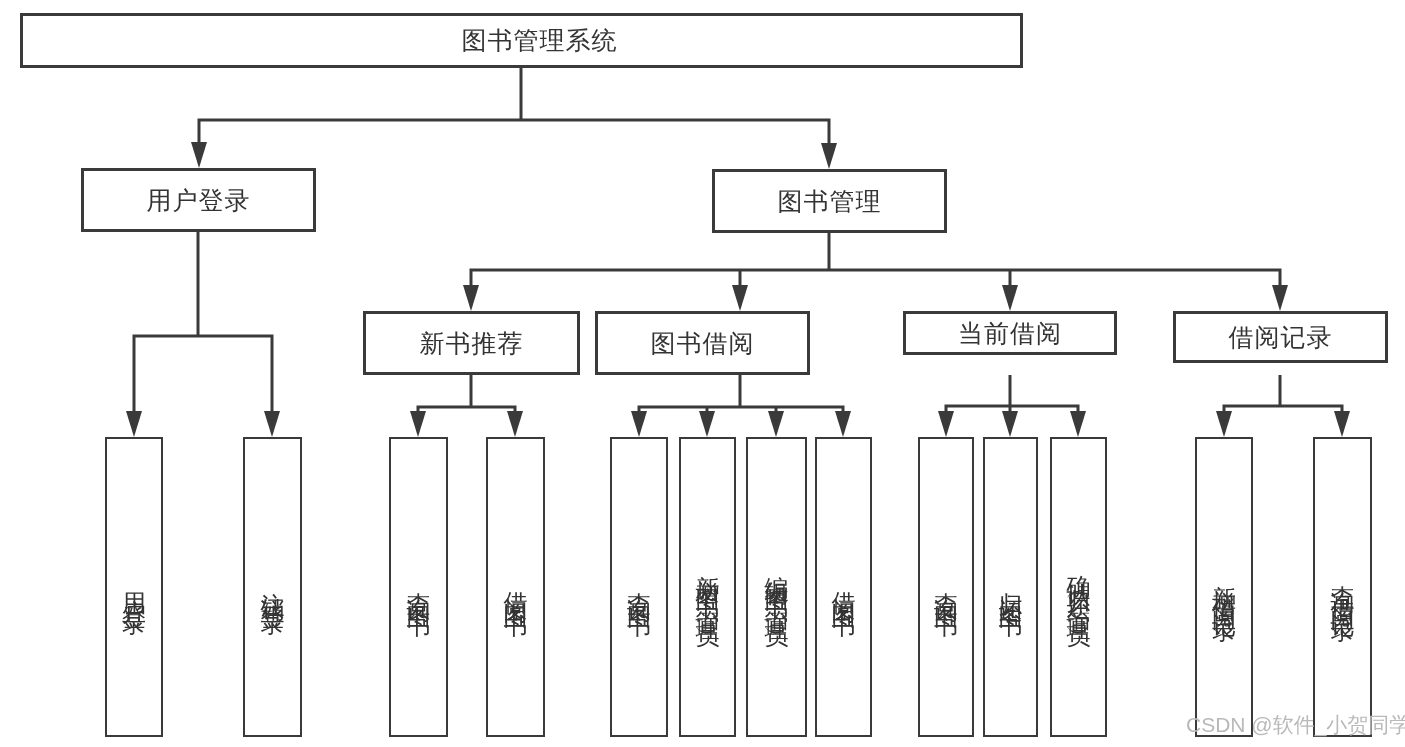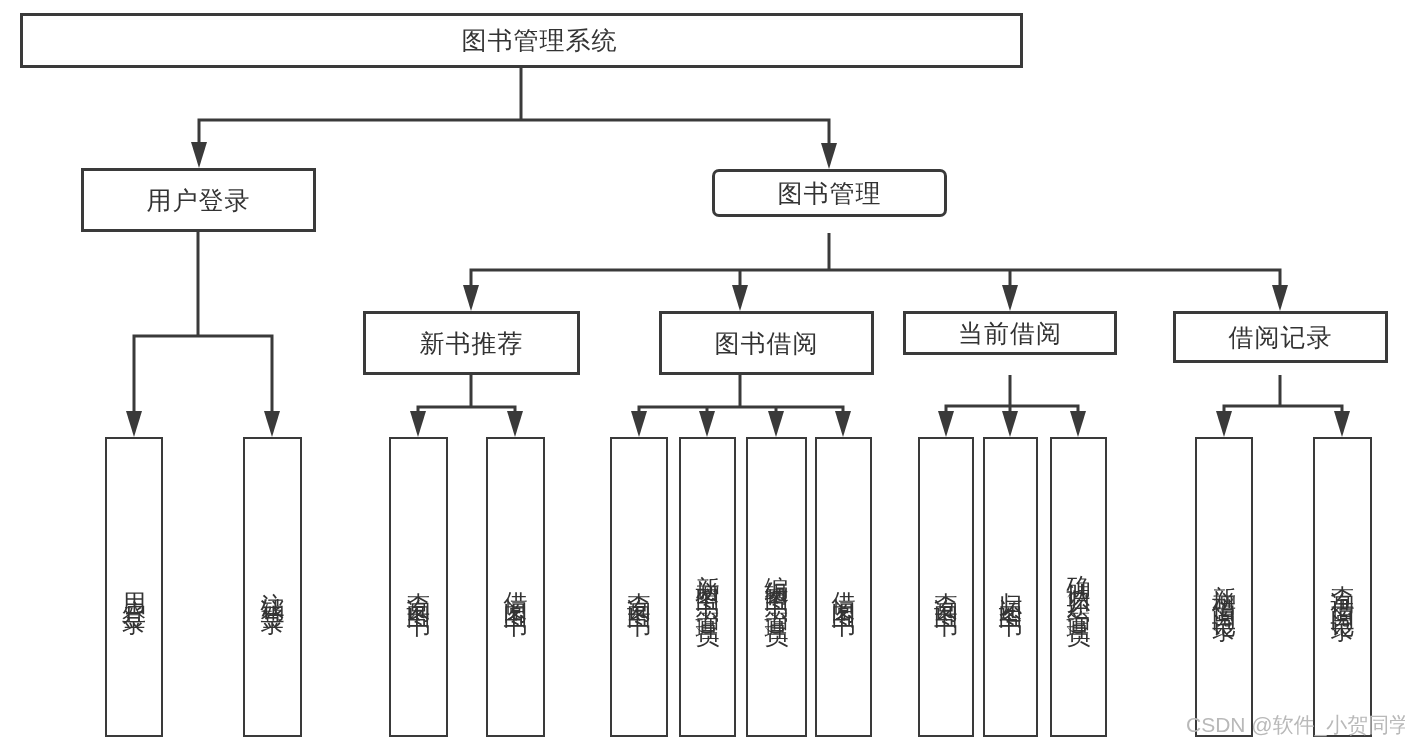--- a/index.html
+++ b/index.html
@@ -102,24 +102,24 @@
 
     <path class="ln" d="M1280,375 V406"></path>
     <path class="ln" d="M1224,414 V406 H1342 V414"></path>
     <polygon class="ah" points="1216,411 1232,411 1224,437"></polygon>
     <polygon class="ah" points="1334,411 1350,411 1342,437"></polygon>
   </svg>
 
   <div class="hbox" style="left:20px;top:13px;width:1003px;height:55px;padding-left:36px;">图书管理系统</div>
 
   <div class="hbox" style="left:81px;top:168px;width:235px;height:64px;">用户登录</div>
-  <div class="hbox" style="left:712px;top:169px;width:235px;height:48px;border-radius:7px;">图书管理</div>
+  <div class="hbox" style="left:712px;top:169px;width:235px;height:64px;">图书管理</div>
 
   <div class="hbox" style="left:363px;top:311px;width:217px;height:64px;">新书推荐</div>
-  <div class="hbox" style="left:659px;top:311px;width:215px;height:64px;">图书借阅</div>
+  <div class="hbox" style="left:595px;top:311px;width:215px;height:64px;">图书借阅</div>
   <div class="hbox" style="left:903px;top:311px;width:214px;height:44px;">当前借阅</div>
   <div class="hbox" style="left:1173px;top:311px;width:215px;height:52px;">借阅记录</div>
 
   <div class="vbox" style="left:105px;width:58px;">
     <span>用户登录</span>
   </div>
   <div class="vbox" style="left:243px;width:59px;">
     <span>注销登录</span>
   </div>
 

